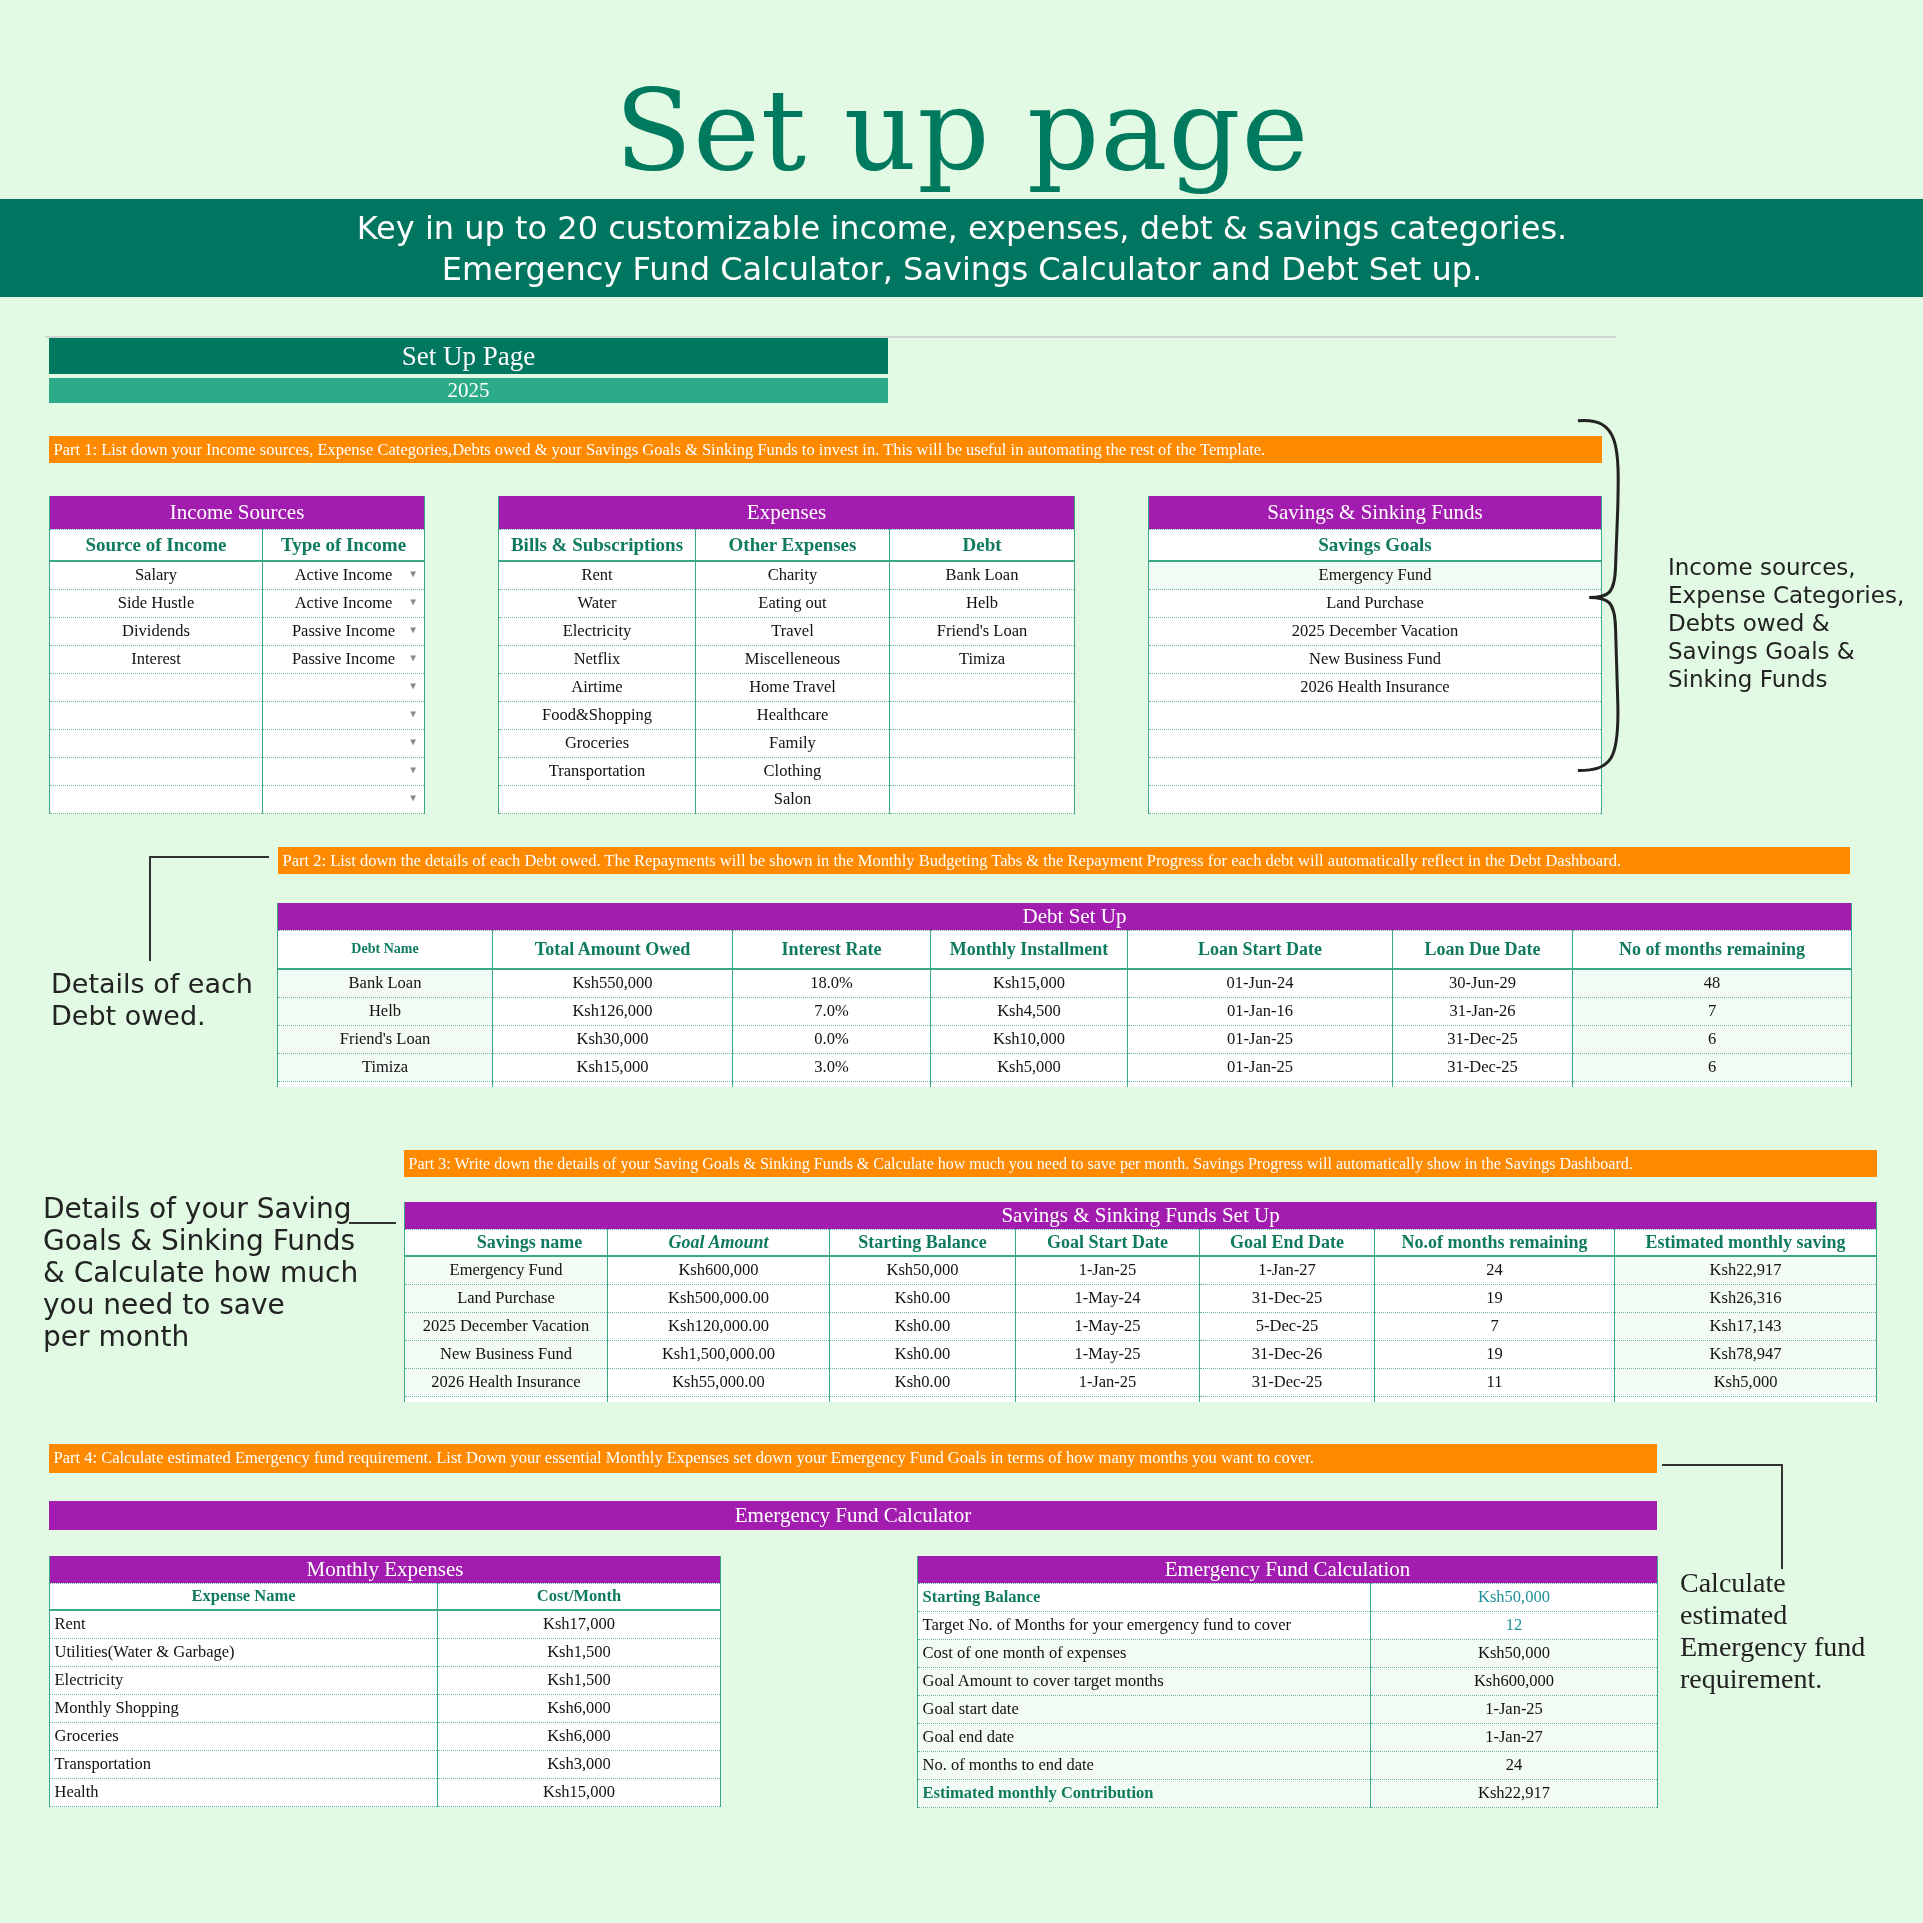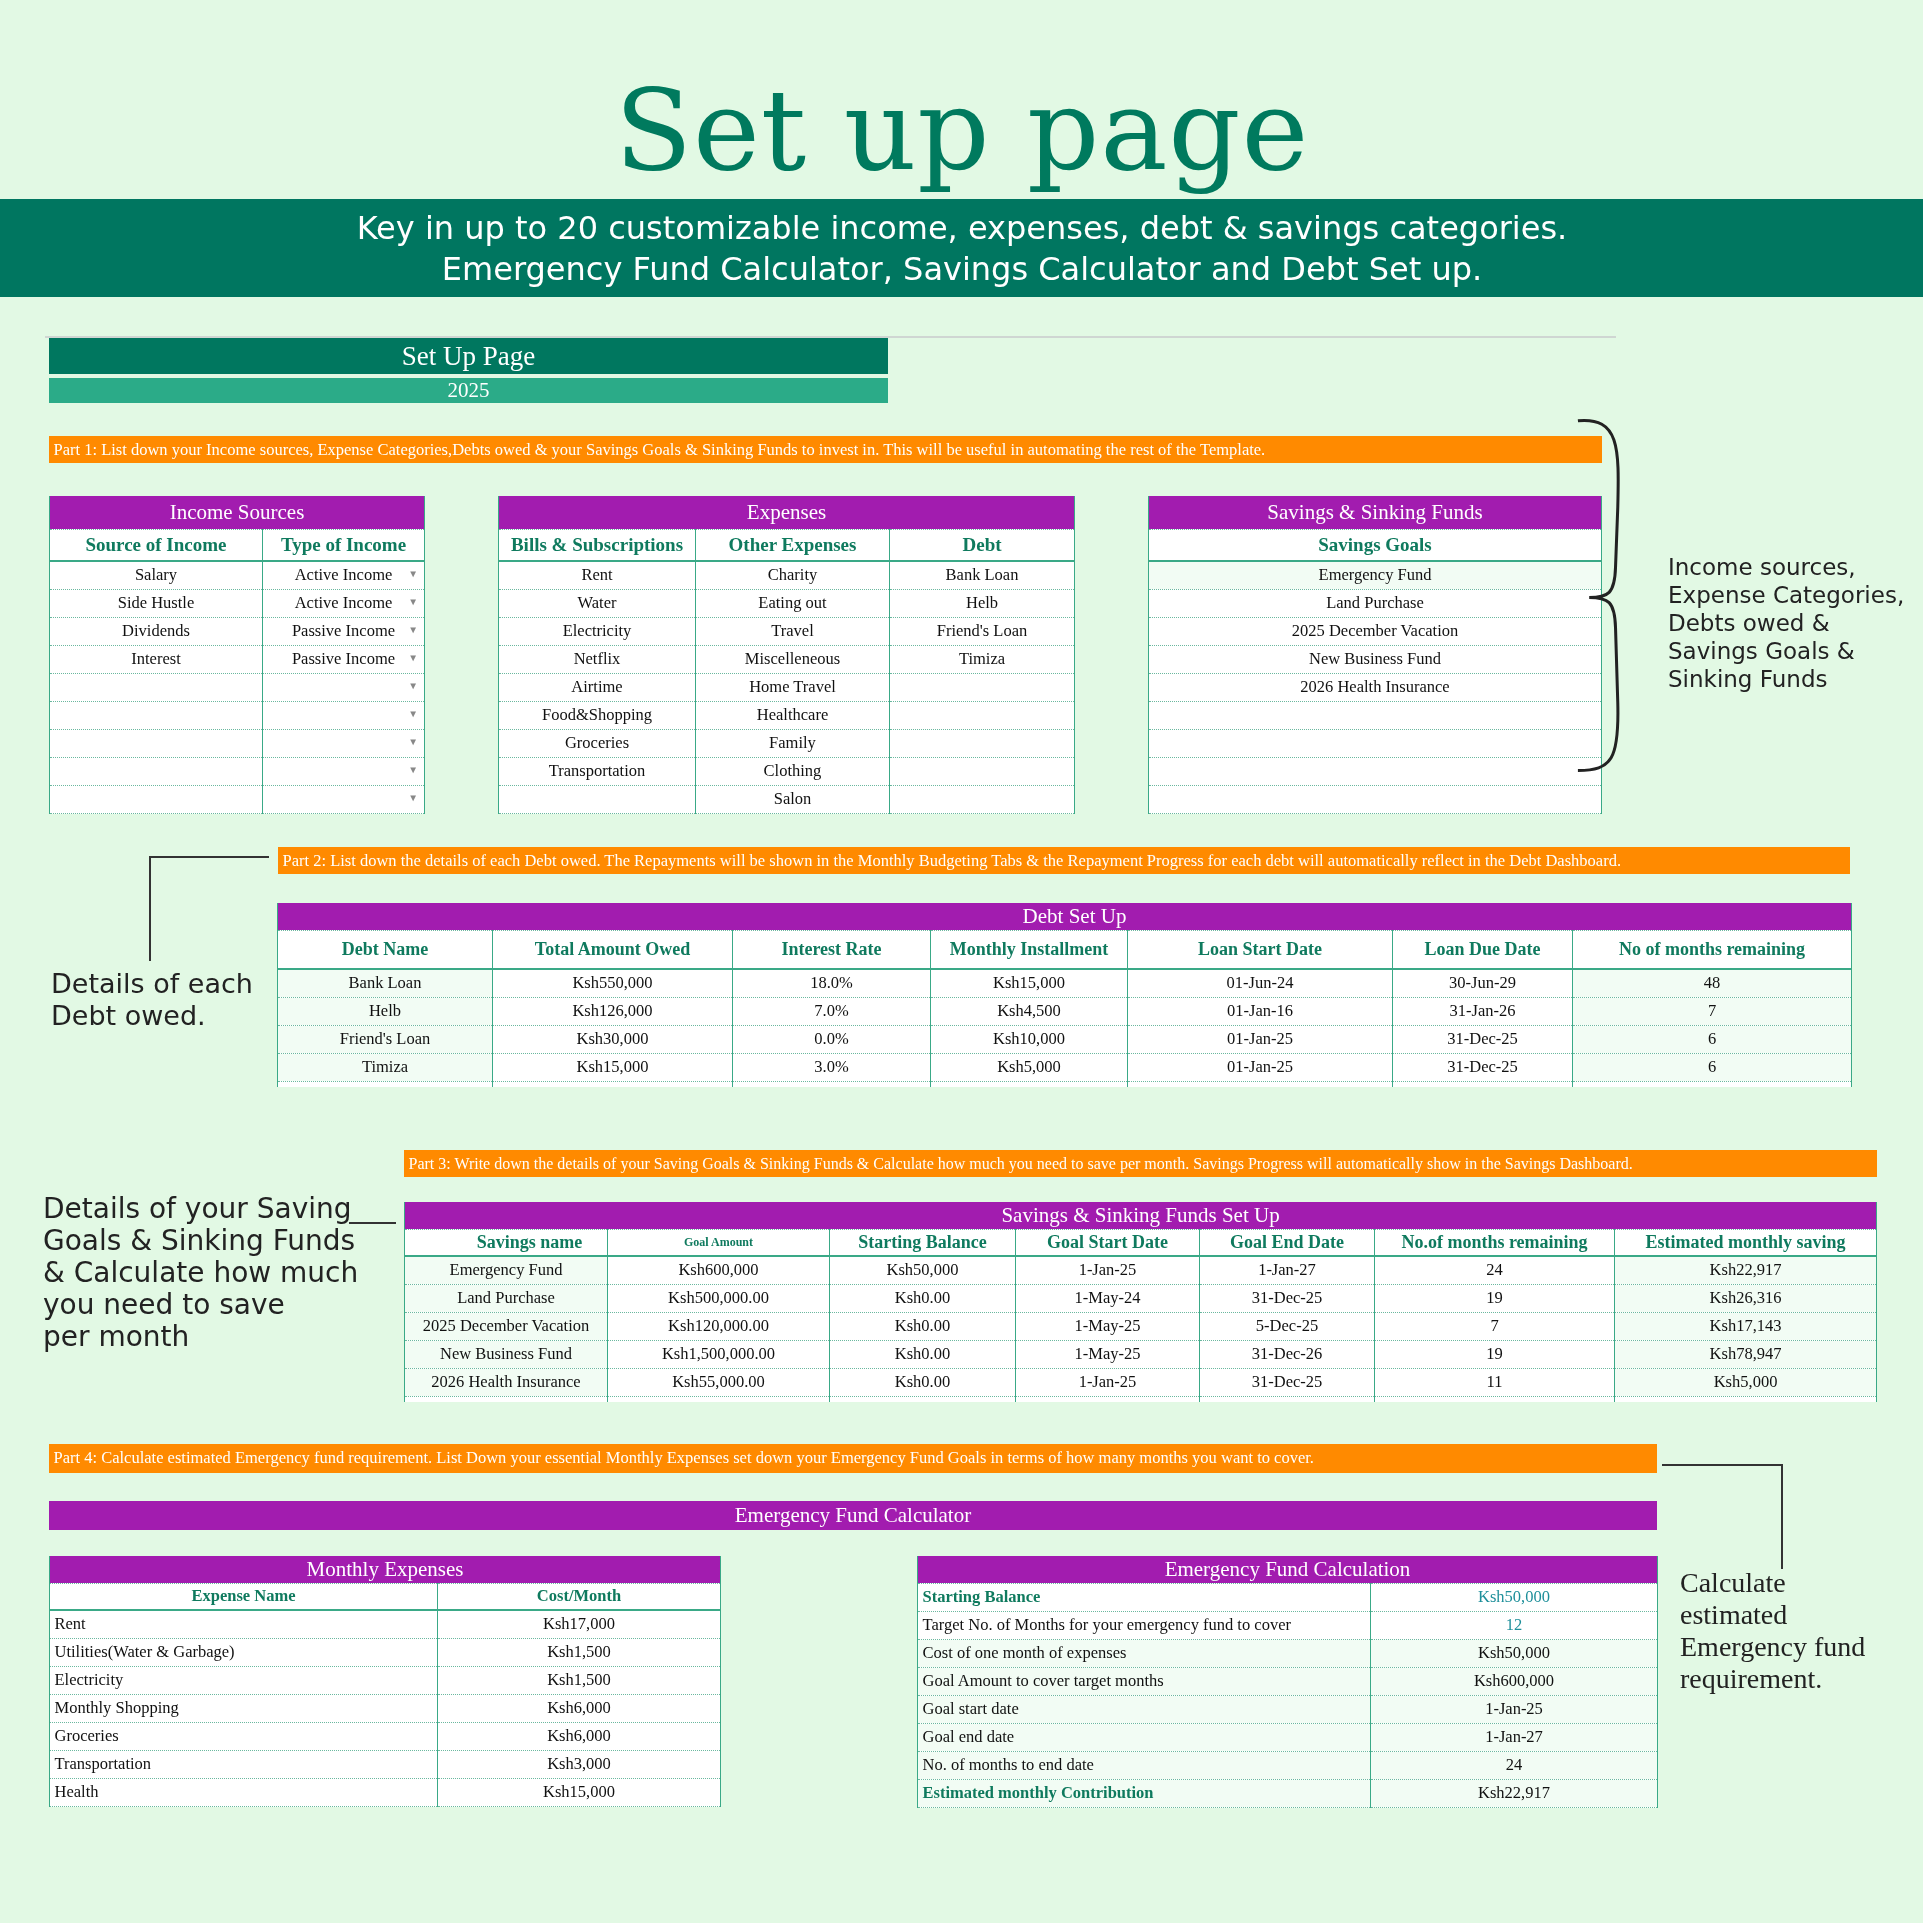--- a/index.html
+++ b/index.html
@@ -227,21 +227,21 @@
       <col style="width:197px">
       <col style="width:265px">
       <col style="width:180px">
       <col style="width:279px">
     </colgroup>
   <tbody>
       <tr>
         <th colspan="7" class="t-head" style="height:27px;padding-left:20px;">Debt Set Up</th>
       </tr>
   <tr id="debt-head">
-        <th class="c-head" style="height:39px;font-size:18px;">Debt Name</th>
+        <th class="c-head" style="height:39px;font-size:14px;">Debt Name</th>
         <th class="c-head" style="height:27px;font-size:18px;">Total Amount Owed</th>
         <th class="c-head" style="height:27px;font-size:18px;">Interest Rate</th>
         <th class="c-head" style="height:27px;font-size:18px;">Monthly Installment</th>
         <th class="c-head" style="height:27px;font-size:18px;">Loan Start Date</th>
         <th class="c-head" style="height:27px;font-size:18px;">Loan Due Date</th>
         <th class="c-head" style="height:27px;font-size:18px;">No of months remaining</th>
       </tr>
   </tbody>
     <tbody id="debt-body">
       <tr class="row">
@@ -311,21 +311,21 @@
       <col style="width:175px">
       <col style="width:240px">
       <col style="width:262px">
     </colgroup>
   <tbody>
       <tr>
         <th colspan="7" class="t-head" style="height:27px;">Savings &amp; Sinking Funds Set Up</th>
       </tr>
   <tr id="sav-head">
         <th class="c-head" style="height:27px;font-size:18px;padding-left:47px;">Savings name</th>
-        <th class="c-head" style="height:27px;font-size:12px;">Goal Amount</th>
+        <th class="c-head" style="height:27px;font-size:18px;font-style:italic;">Goal Amount</th>
         <th class="c-head" style="height:27px;font-size:18px;">Starting Balance</th>
         <th class="c-head" style="height:27px;font-size:18px;">Goal Start Date</th>
         <th class="c-head" style="height:27px;font-size:18px;">Goal End Date</th>
         <th class="c-head" style="height:27px;font-size:18px;">No.of months remaining</th>
         <th class="c-head" style="height:27px;font-size:18px;">Estimated monthly saving</th>
       </tr>
   </tbody>
     <tbody id="sav-body">
       <tr class="row">
         <td style="background: rgb(242, 252, 244);">Emergency Fund</td>

